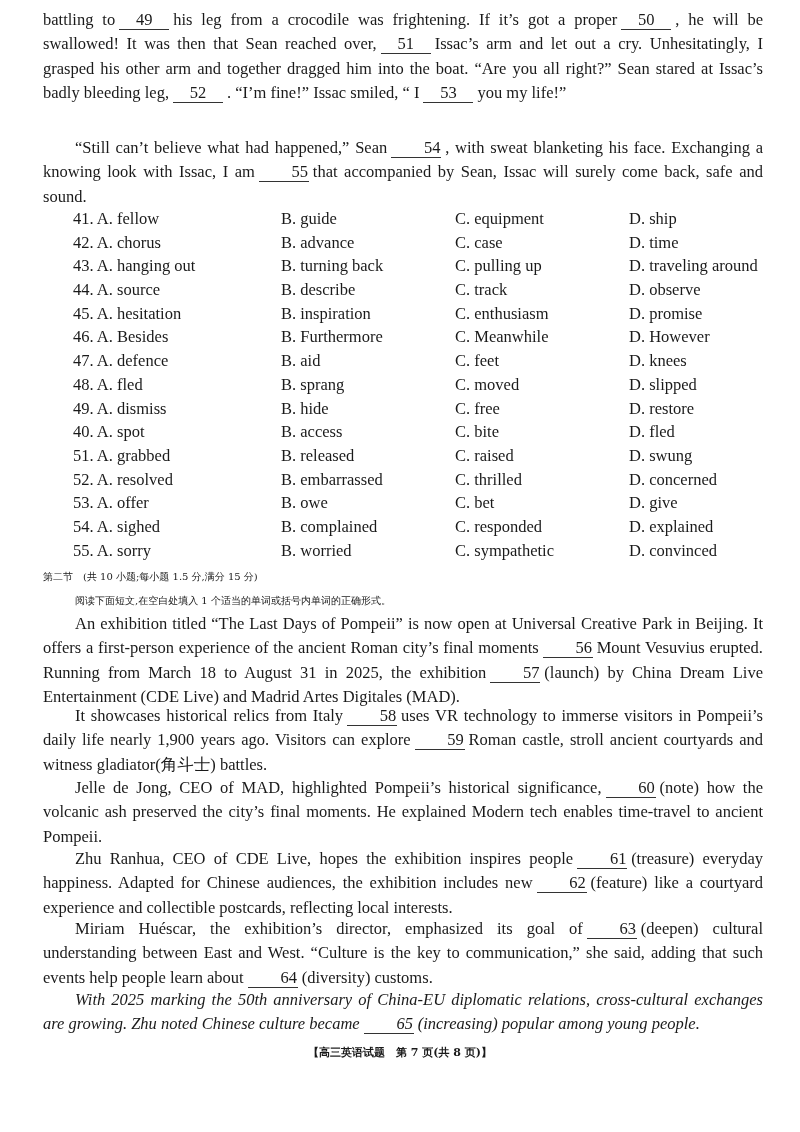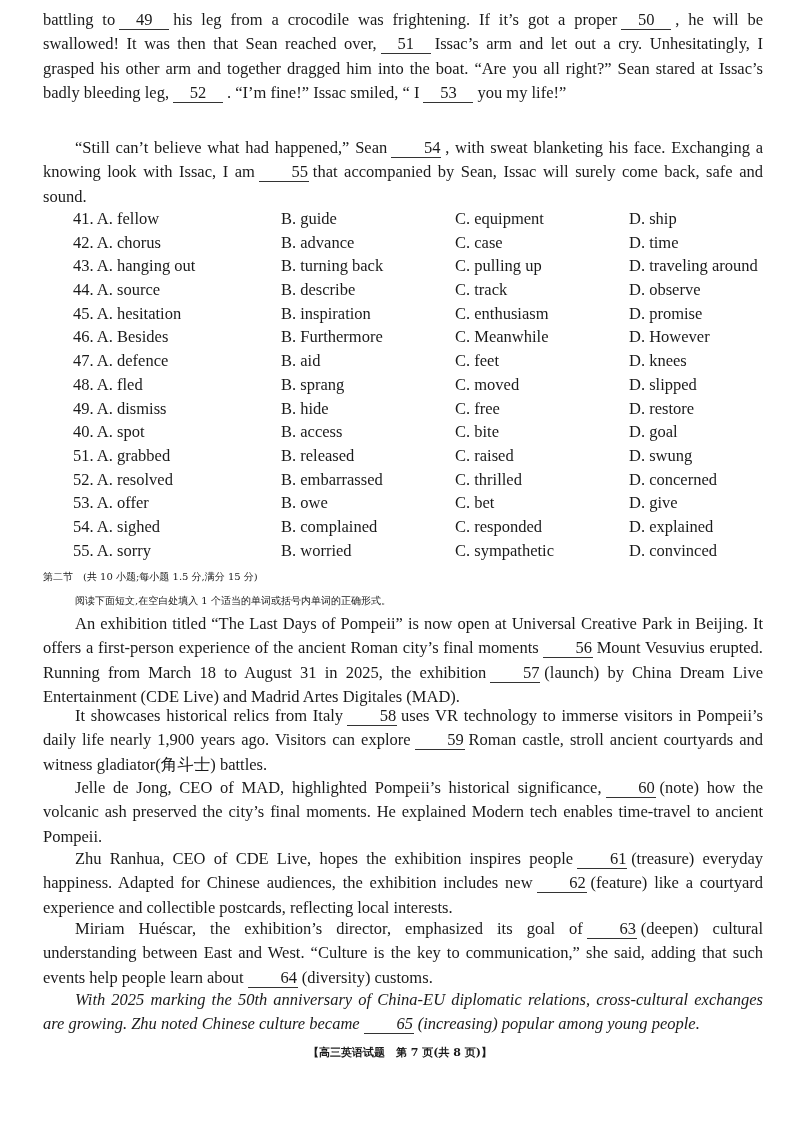--- a/index.html
+++ b/index.html
@@ -94,21 +94,21 @@
     <div class="opt-row">
         <span class="c0"><span>49.</span> <span>A. dismiss</span></span>
         <span class="c1">B. hide</span>
         <span class="c2">C. free</span>
         <span class="c3">D. restore</span>
       </div>
     <div class="opt-row">
         <span class="c0"><span>40.</span> <span>A. spot</span></span>
         <span class="c1">B. access</span>
         <span class="c2">C. bite</span>
-        <span class="c3">D. goal</span>
+        <span class="c3">D. fled</span>
       </div>
     <div class="opt-row">
         <span class="c0"><span>51.</span> <span>A. grabbed</span></span>
         <span class="c1">B. released</span>
         <span class="c2">C. raised</span>
         <span class="c3">D. swung</span>
       </div>
     <div class="opt-row">
         <span class="c0"><span>52.</span> <span>A. resolved</span></span>
         <span class="c1">B. embarrassed</span>

